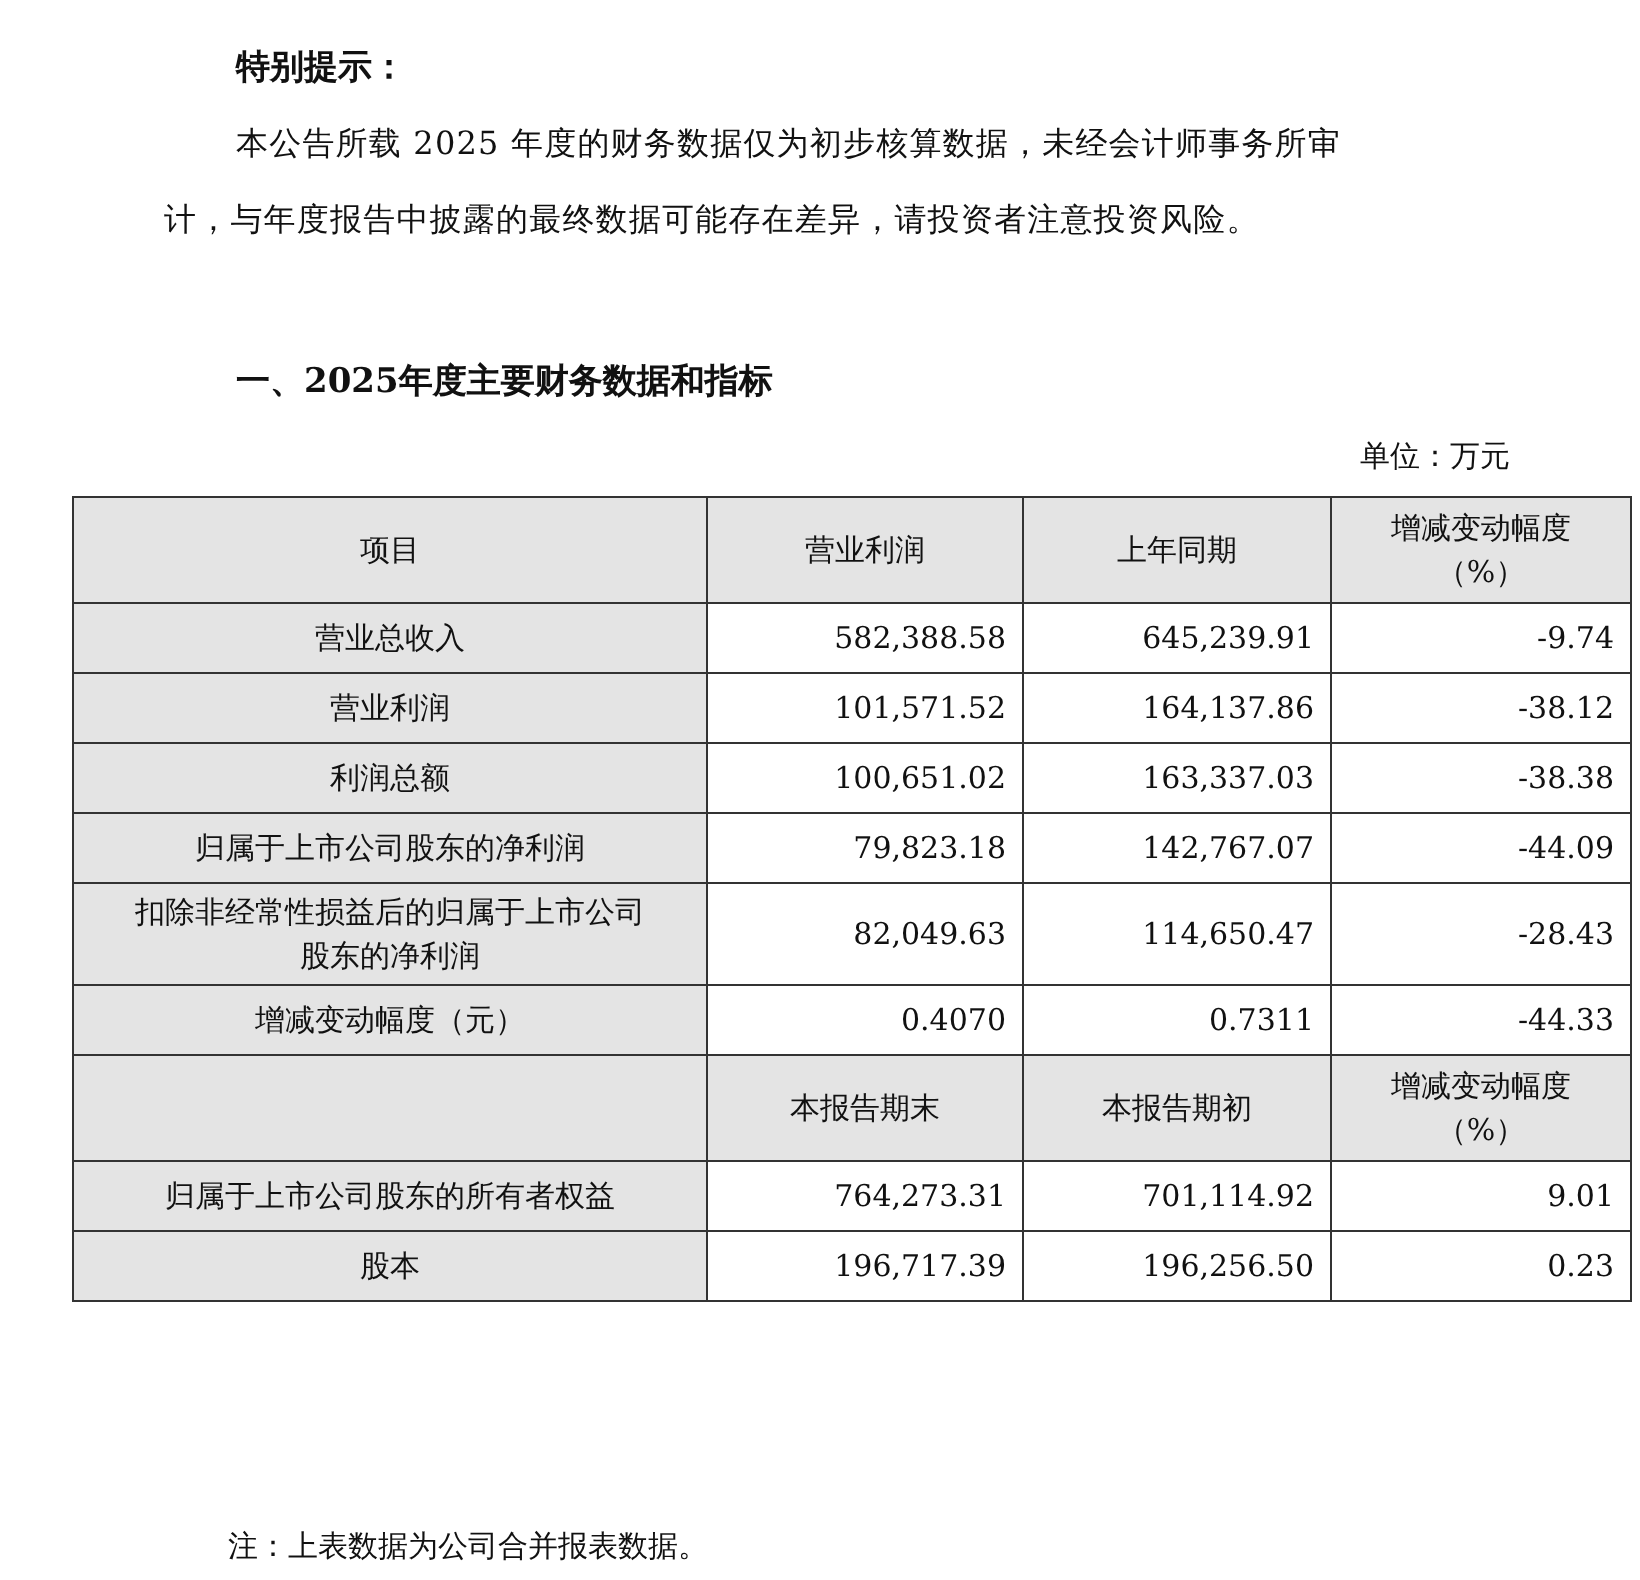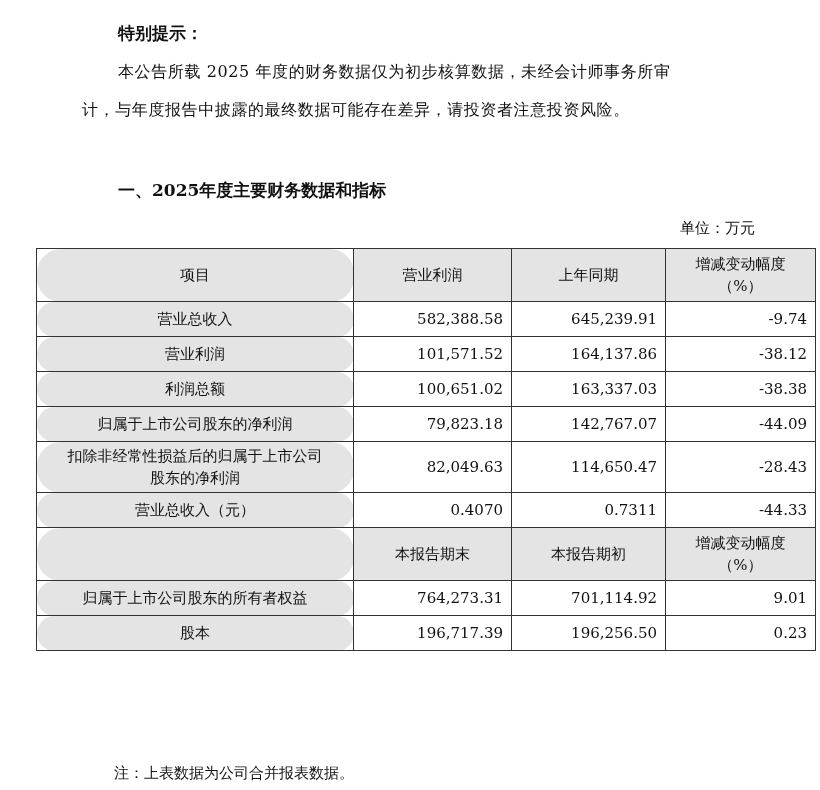--- a/index.html
+++ b/index.html
@@ -5,21 +5,21 @@
   html, body { margin:0; padding:0; background:#ffffff; }
   body { width:820px; height:790px; position:relative; overflow:hidden;
          font-family:"DejaVu Serif","Liberation Serif",serif; color:#111; }
   .notice-title { position:absolute; left:118px; top:22px; font-size:17px; font-weight:bold; }
   .notice-p1 { position:absolute; left:118px; top:62px; font-size:16px; letter-spacing:0.6px; }
   .notice-p2 { position:absolute; left:82px; top:100px; font-size:16px; letter-spacing:0.6px; }
   .section-title { position:absolute; left:118px; top:179px; font-size:17px; font-weight:bold; }
   .unit { position:absolute; left:680px; top:219px; font-size:15px; }
   table { position:absolute; left:36px; top:248px; border-collapse:collapse; font-size:15px; }
   td { border:1px solid #333; padding:0 8px; height:34px; }
-  td.lbl { background:#e4e4e4; text-align:center; width:300px;border-radius:24px; }
+  td.lbl { background:#e4e4e4; text-align:center; width:300px; }
   td.num { text-align:right; }
   td.c2 { width:141px; } td.c3 { width:137px; } td.c4 { width:133px; }
   tr.hdr td { background:#e4e4e4; text-align:center; height:52px; line-height:22px; }
   tr.tall td { height:50px; line-height:22px; }
   .note { position:absolute; left:114px; top:764px; font-size:15px; }
 </style>
 </head>
 <body>
 
 <div class="notice-title">特别提示：</div>
@@ -66,21 +66,21 @@
   <tr class="tall">
     <td class="lbl">
           <div>扣除非经常性损益后的归属于上市公司</div>
           <div>股东的净利润</div>
         </td>
     <td class="num">82,049.63</td>
     <td class="num">114,650.47</td>
     <td class="num">-28.43</td>
   </tr>
   <tr>
-    <td class="lbl">营业总收入（元）</td>
+    <td class="lbl">增减变动幅度（元）</td>
     <td class="num">0.4070</td>
     <td class="num">0.7311</td>
     <td class="num">-44.33</td>
   </tr>
   <tr class="hdr">
     <td class="lbl"></td>
     <td>本报告期末</td>
     <td>本报告期初</td>
     <td>
           <div>增减变动幅度</div>

